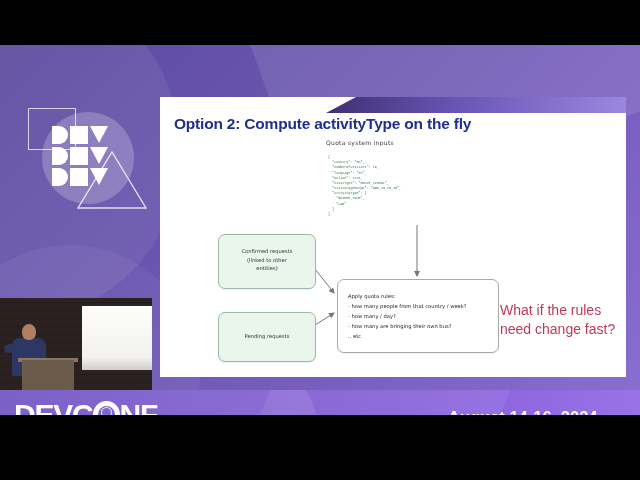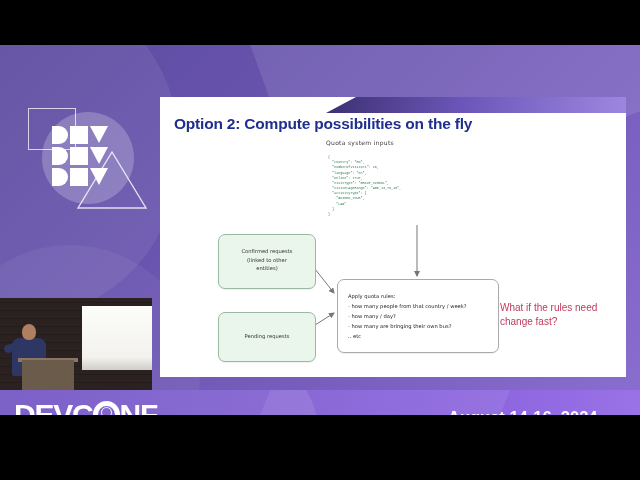--- a/index.html
+++ b/index.html
@@ -70,21 +70,21 @@
   .nbox .txt{position:absolute;left:0;right:0;text-align:center;color:#333;
         font-family:"DejaVu Sans",sans-serif;font-size:5.2px;line-height:1.65;}
   #box-confirmed{left:58px;top:137px;width:96px;height:53px;}
   #box-confirmed .txt{top:12px;}
   #box-pending{left:58px;top:215px;width:96px;height:48px;}
   #box-pending .txt{top:19px;}
   #box-rules{left:177px;top:182px;width:160px;height:72px;background:#fff;border:1px solid #aaa;}
   #box-rules .rtxt{position:absolute;left:10px;top:12px;color:#222;
         font-family:"DejaVu Sans",sans-serif;font-size:5.2px;line-height:1.9;text-align:left;}
 
-  .redtext{position:absolute;left:340px;top:204px;width:118px;color:#c0395c;font-size:10px;
+  .redtext{position:absolute;left:340px;top:204px;width:118px;color:#c0395c;font-size:14px;
         line-height:1.35;}
 
   
   .banner{position:absolute;left:0;top:345px;width:640px;height:70px;overflow:hidden;
      background:linear-gradient(100deg,#6d4fc0 0%,#7d5bd0 40%,#8a63dd 70%,#9a73e8 100%);}
   .banner .swoosh{position:absolute;left:-40px;top:-80px;width:360px;height:260px;border-radius:50%;
      background:rgba(255,255,255,0.10);}
   .banner .swoosh2{position:absolute;left:250px;top:-30px;width:240px;height:160px;
      background:rgba(255,255,255,0.08);transform:skewX(-22deg);}
   .dc-logo{position:absolute;left:14px;top:10px;}
@@ -139,21 +139,21 @@
       <div class="sp-person-body"></div>
       <div class="sp-arm"></div>
       <div class="sp-person-head"></div>
       <div class="sp-podium-top"></div>
       <div class="sp-podium"></div>
     </div>
 
     <div class="slide">
       <div class="slide-band"></div>
 
-      <div class="slide-title">Option 2: Compute possibilities on the fly</div>
+      <div class="slide-title">Option 2: Compute activityType on the fly</div>
       <div class="slide-sub">Quota system inputs</div>
 
       <div class="code">{
   "country": "RO",
   "numberOfVisitors": 16,
   "language": "en",
   "online": true,
   "visitType": "GROUP_SCHOOL",
   "visitorAgeRange": "AGE_13_TO_15",
   "activityType": [

